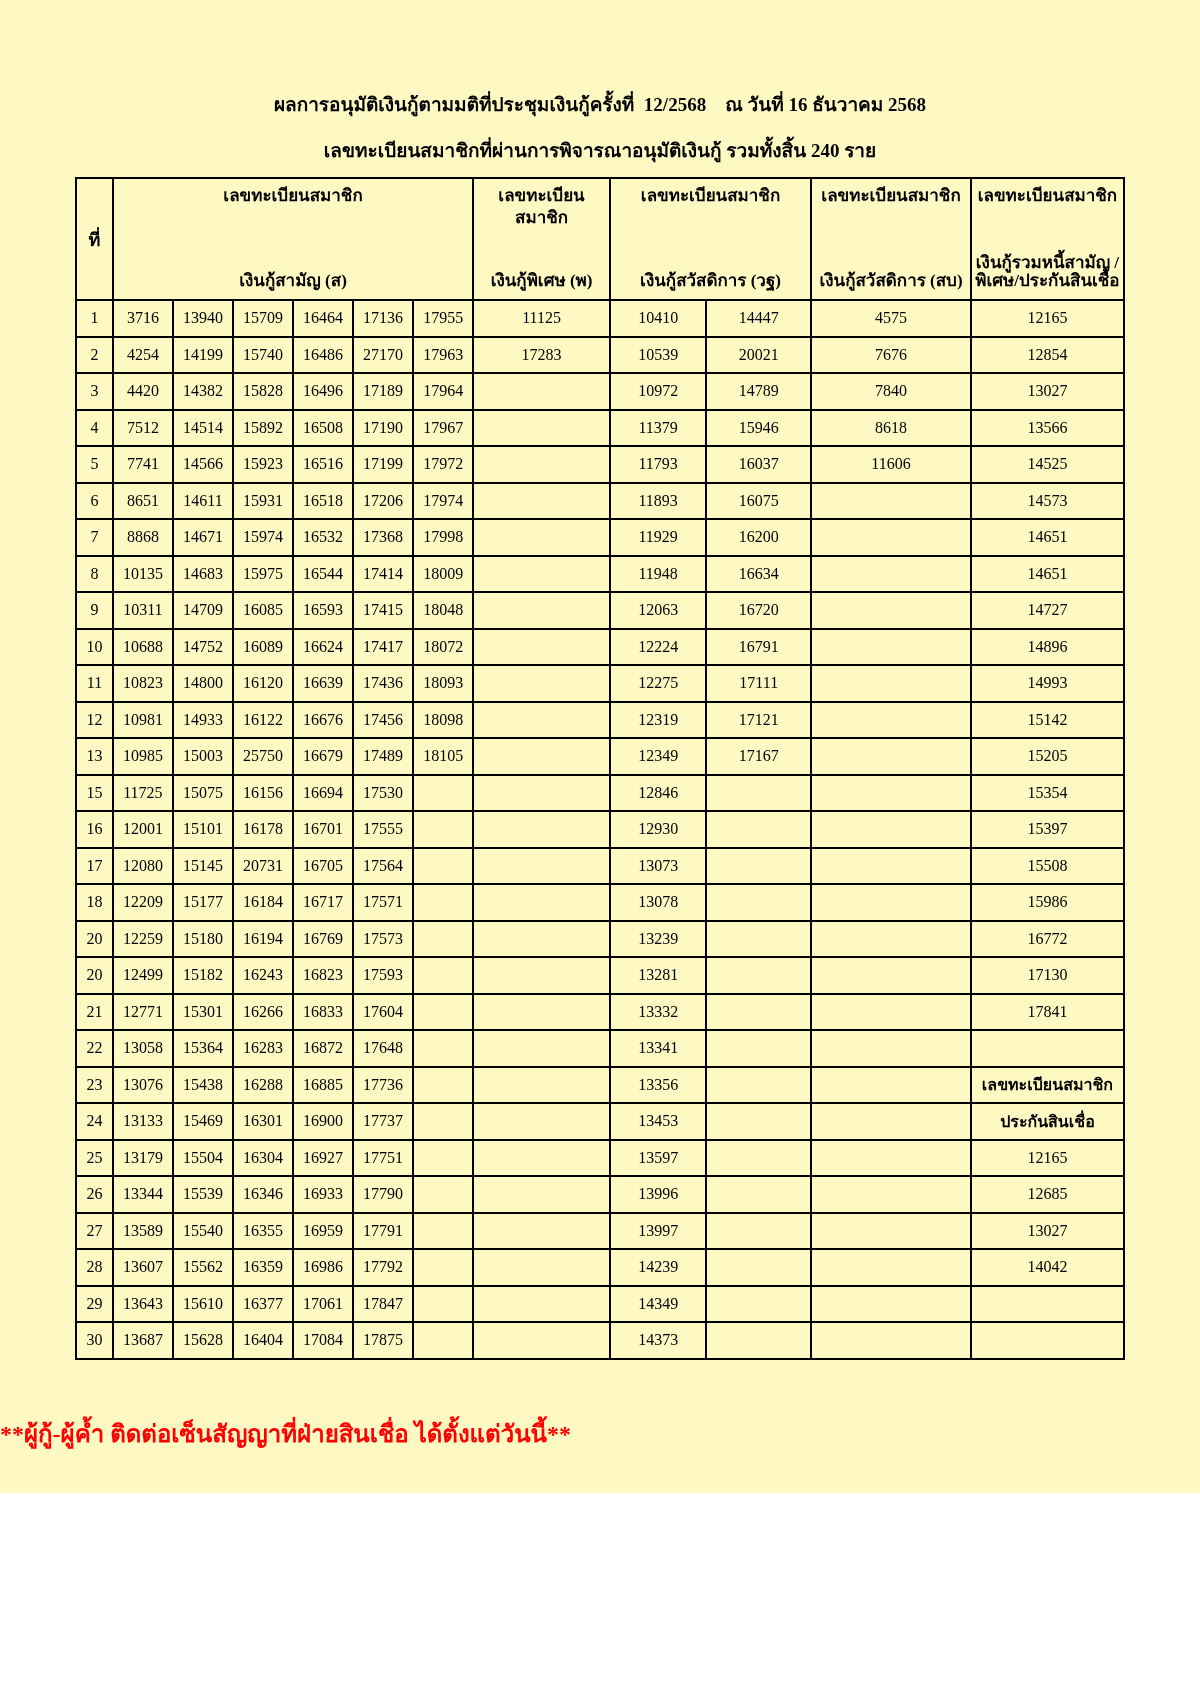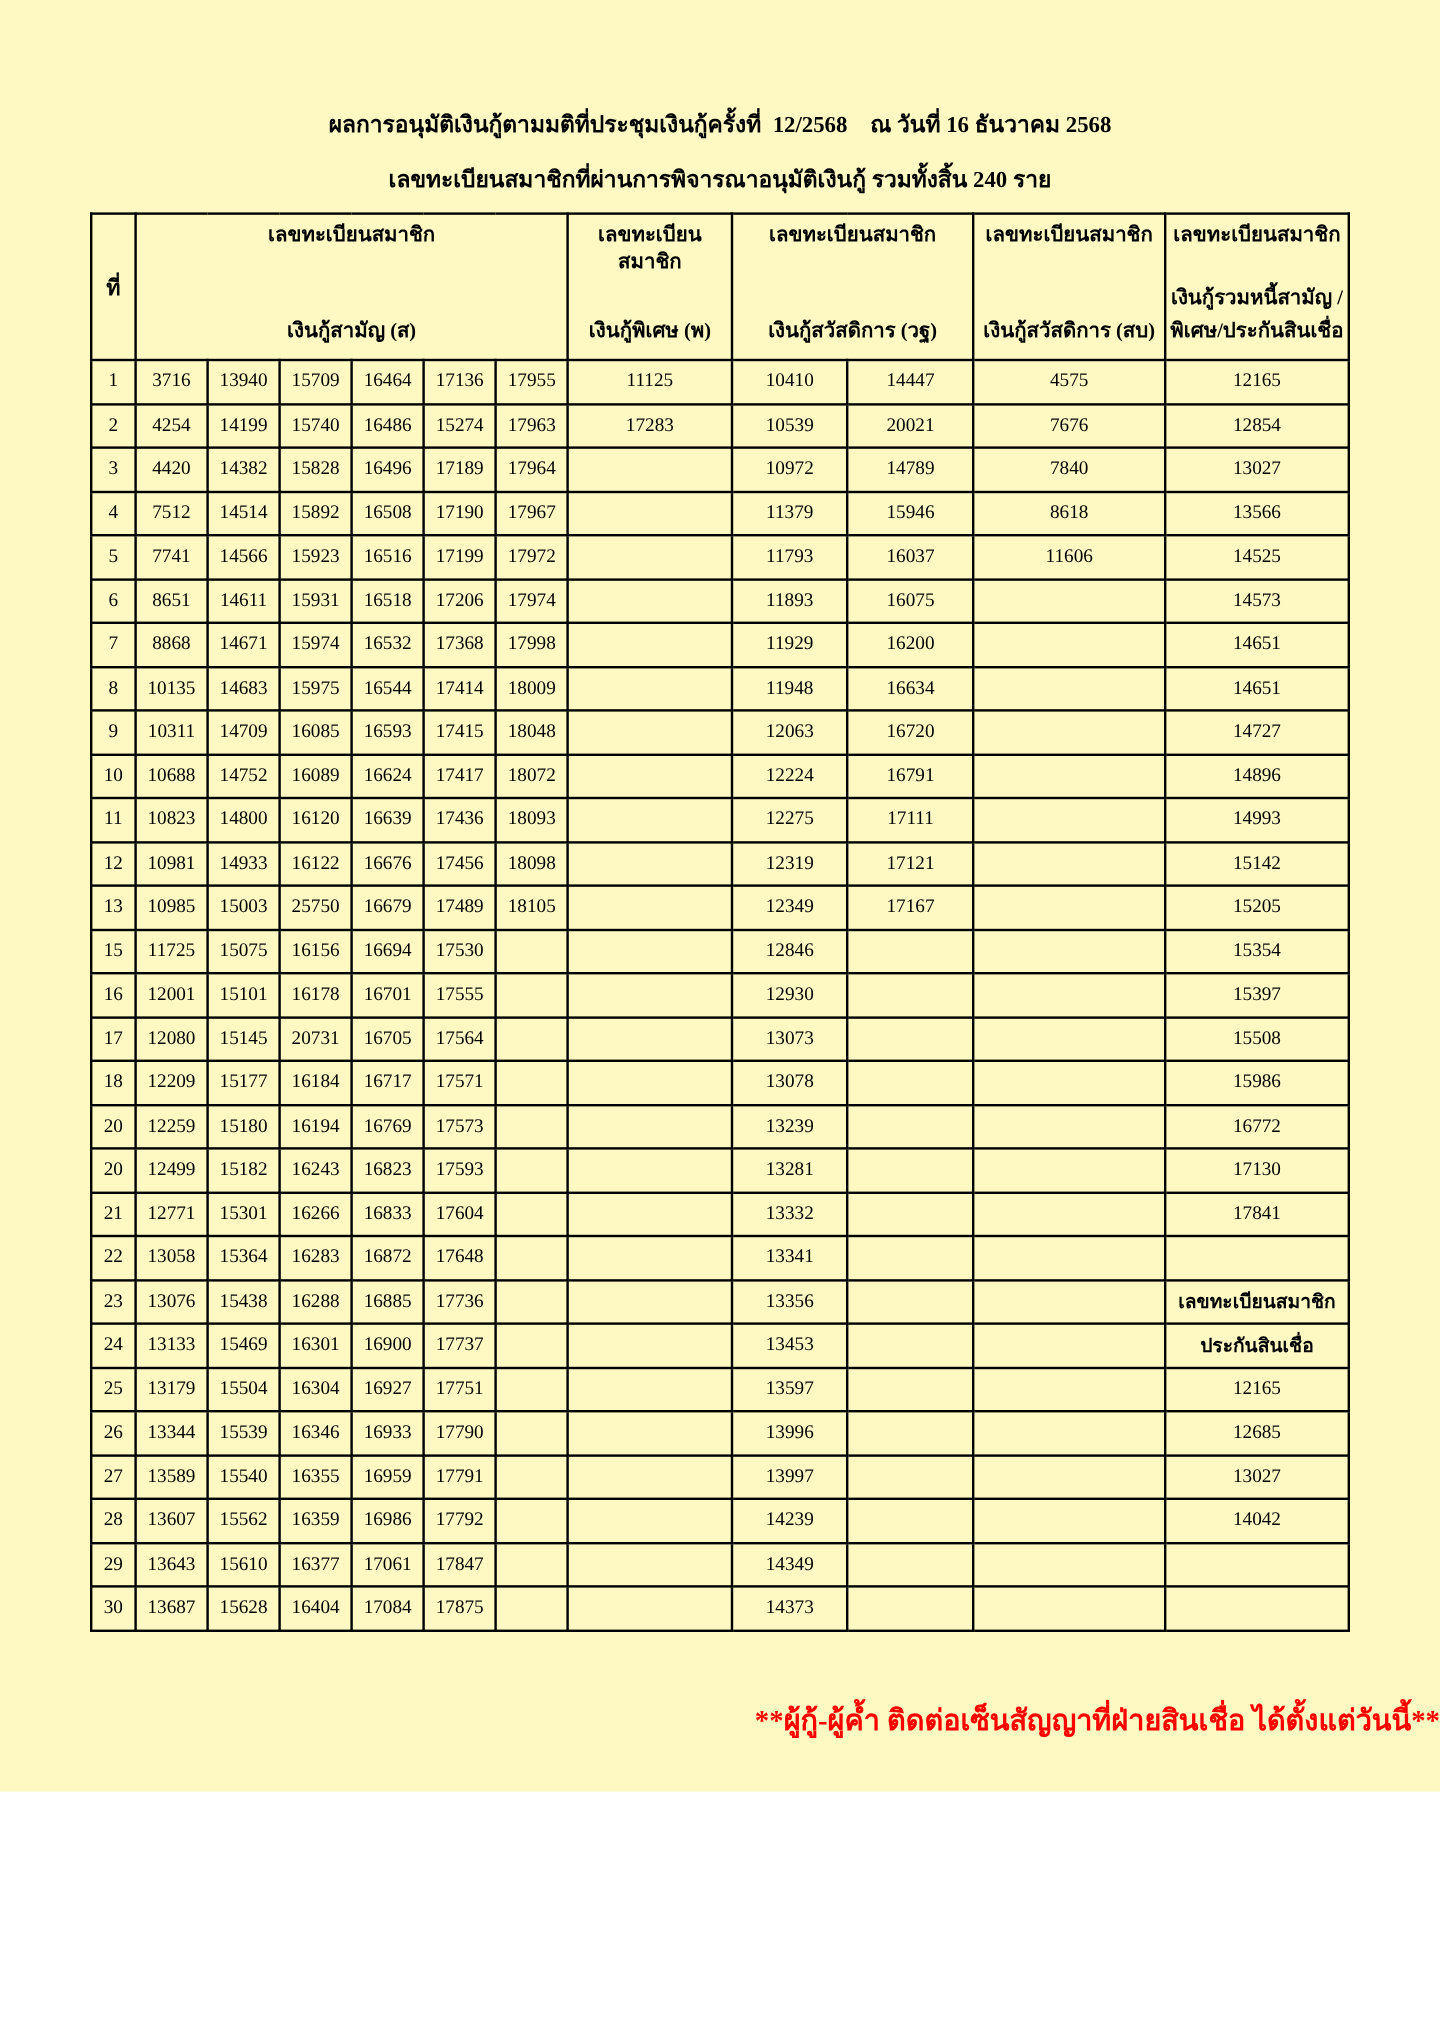--- a/index.html
+++ b/index.html
@@ -46,37 +46,37 @@
   }
   .h-wrap {
     height: 120px;
     display: flex;
     flex-direction: column;
     justify-content: space-between;
     align-items: center;
     padding: 6px 2px 9px 2px;
   }
   .h-top { line-height: 22px; }
-  .h-bottom { line-height: 28px; text-align: center; }
+  .h-bottom { line-height: 18px; text-align: center; }
   .no-header { text-align: center; font-size: 18px; }
 
   tbody td {
     height: 36.5px;
     text-align: center;
     vertical-align: middle;
     font-size: 16px;
     padding: 0 2px;
     overflow: hidden;
     white-space: nowrap;
   }
   tbody td.bold-cell { font-weight: bold; font-size: 16px; }
 
   .note {
     margin-top: 54px;
-    text-align: right;
+    text-align: left;
     font-weight: bold;
     font-size: 24px;
   }
 </style>
 </head>
 <body>
 
 <div class="page">
   <div class="title">ผลการอนุมัติเงินกู้ตามมติที่ประชุมเงินกู้ครั้งที่  12/2568    ณ วันที่ 16 ธันวาคม 2568</div>
   <div class="subtitle">เลขทะเบียนสมาชิกที่ผ่านการพิจารณาอนุมัติเงินกู้ รวมทั้งสิ้น 240 ราย</div>
@@ -145,21 +145,21 @@
           <td>14447</td>
           <td>4575</td>
           <td>12165</td>
         </tr>
         <tr>
           <td>2</td>
           <td>4254</td>
           <td>14199</td>
           <td>15740</td>
           <td>16486</td>
-          <td>15274</td>
+          <td>27170</td>
           <td>17963</td>
           <td>17283</td>
           <td>10539</td>
           <td>20021</td>
           <td>7676</td>
           <td>12854</td>
         </tr>
         <tr>
           <td>3</td>
           <td>4420</td>

